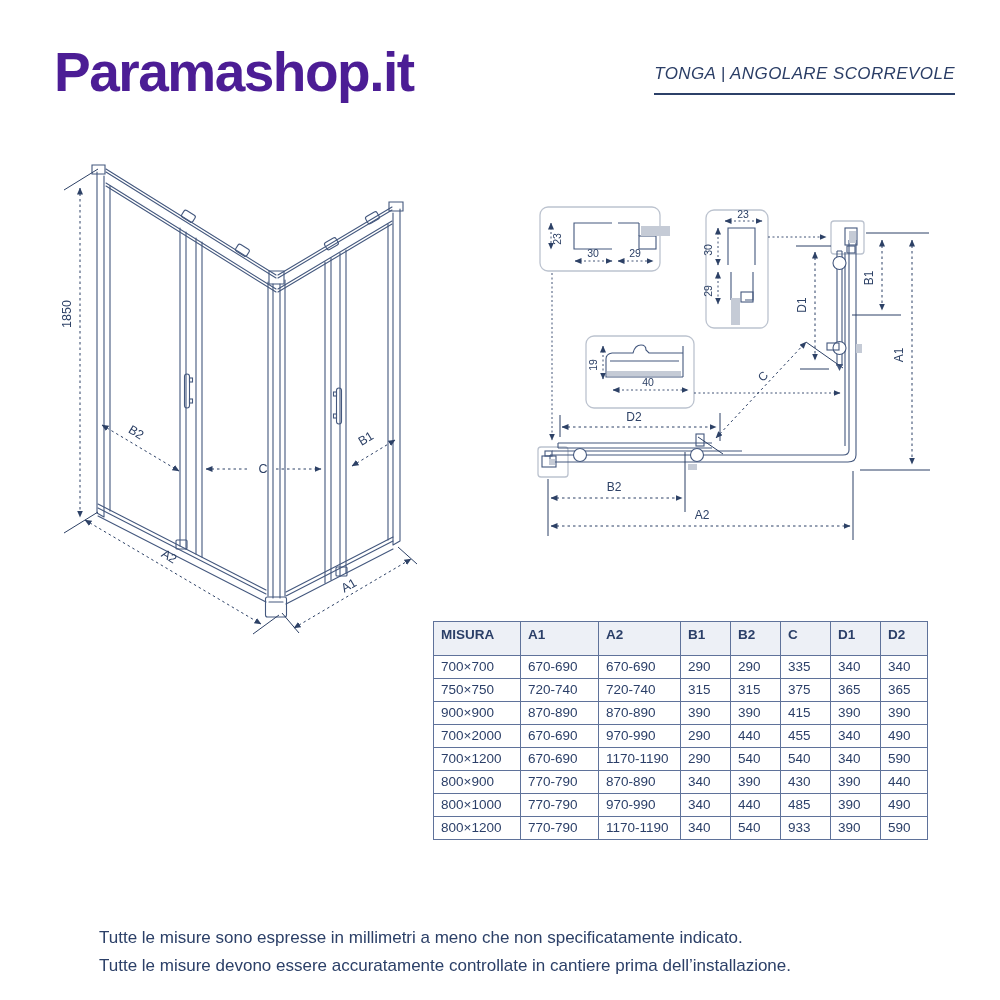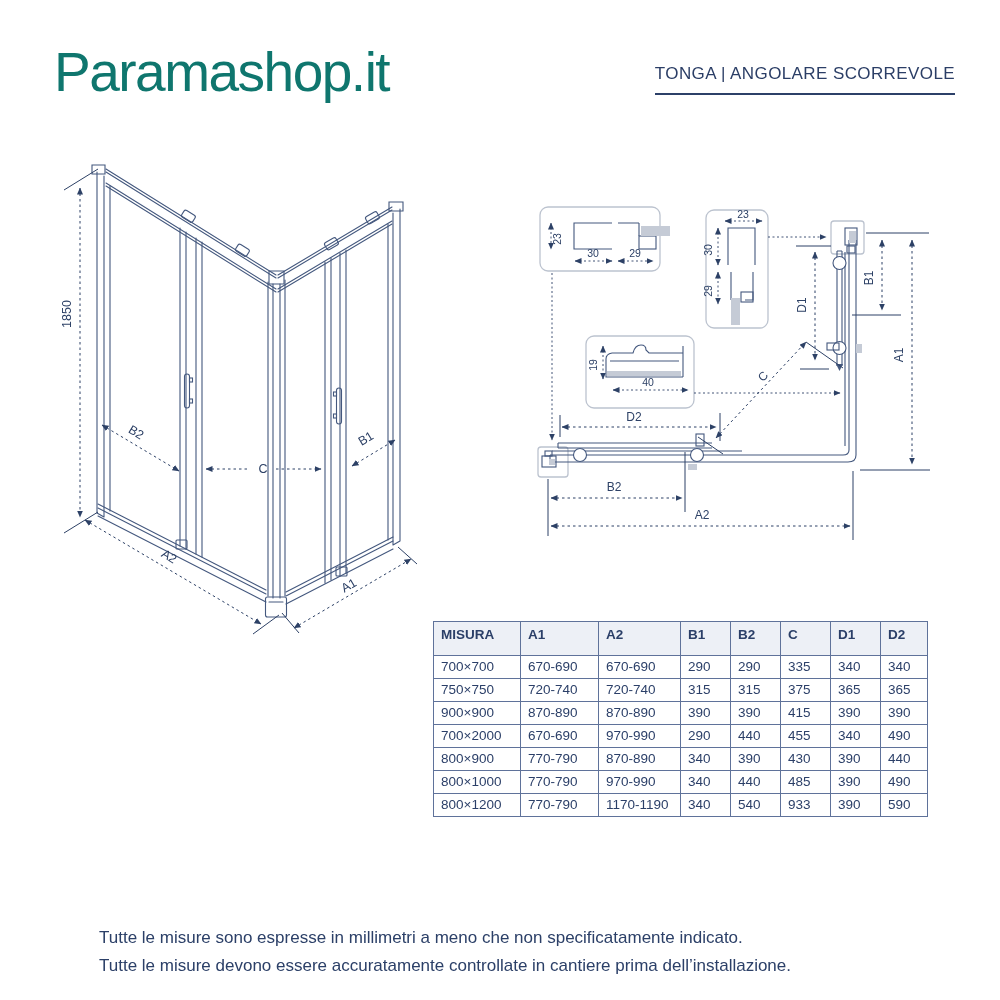--- a/index.html
+++ b/index.html
@@ -1,21 +1,21 @@
 <!DOCTYPE html>
 <html><head>
 <meta charset="utf-8">
 <style>
   html,body{margin:0;padding:0;background:#fff;}
   .page{position:relative;width:1000px;height:1000px;background:#ffffff;
         font-family:"Liberation Sans",sans-serif;overflow:hidden;color:#2b3f68;}
-  .logo{position:absolute;left:54px;top:40px;font-size:55px;font-weight:normal;
-        color:#0f766e;letter-spacing:-1.5px;}
+  .logo{position:absolute;left:54px;top:40px;font-size:55px;font-weight:bold;
+        color:#4c1d95;letter-spacing:-1.5px;}
   .prod-title{position:absolute;right:45px;top:64px;font-size:17px;color:#2b3e66;
-        letter-spacing:.4px;padding-bottom:9px;border-bottom:2px solid #2c4068;}
+        letter-spacing:.4px;padding-bottom:9px;border-bottom:2px solid #2c4068;font-style:italic;}
   .diagram{position:absolute;}
   .iso{left:40px;top:140px;}
   .plan{left:520px;top:190px;}
   svg text{font-family:"Liberation Sans",sans-serif;fill:#2d4166;}
   .spec-table{position:absolute;left:433px;top:621px;border-collapse:collapse;
         table-layout:fixed;font-size:13.5px;color:#2b3f68;}
   .spec-table th,.spec-table td{border:1px solid #5f729a;text-align:left;
         padding:3px 7px;line-height:16px;white-space:nowrap;}
   .spec-table th{background:#edf0f6;font-weight:bold;padding-top:5px;padding-bottom:12px;}
   .footer{position:absolute;left:54px;top:924px;font-size:17px;color:#2c4068;line-height:28px;margin-left:45px;}
@@ -285,20 +285,30 @@
           <td>700×2000</td>
           <td>670-690</td>
           <td>970-990</td>
           <td>290</td>
           <td>440</td>
           <td>455</td>
           <td>340</td>
           <td>490</td>
         </tr>
         <tr>
+          <td>700×1200</td>
+          <td>670-690</td>
+          <td>1170-1190</td>
+          <td>290</td>
+          <td>540</td>
+          <td>540</td>
+          <td>340</td>
+          <td>590</td>
+        </tr>
+        <tr>
           <td>800×900</td>
           <td>770-790</td>
           <td>870-890</td>
           <td>340</td>
           <td>390</td>
           <td>430</td>
           <td>390</td>
           <td>440</td>
         </tr>
         <tr>

